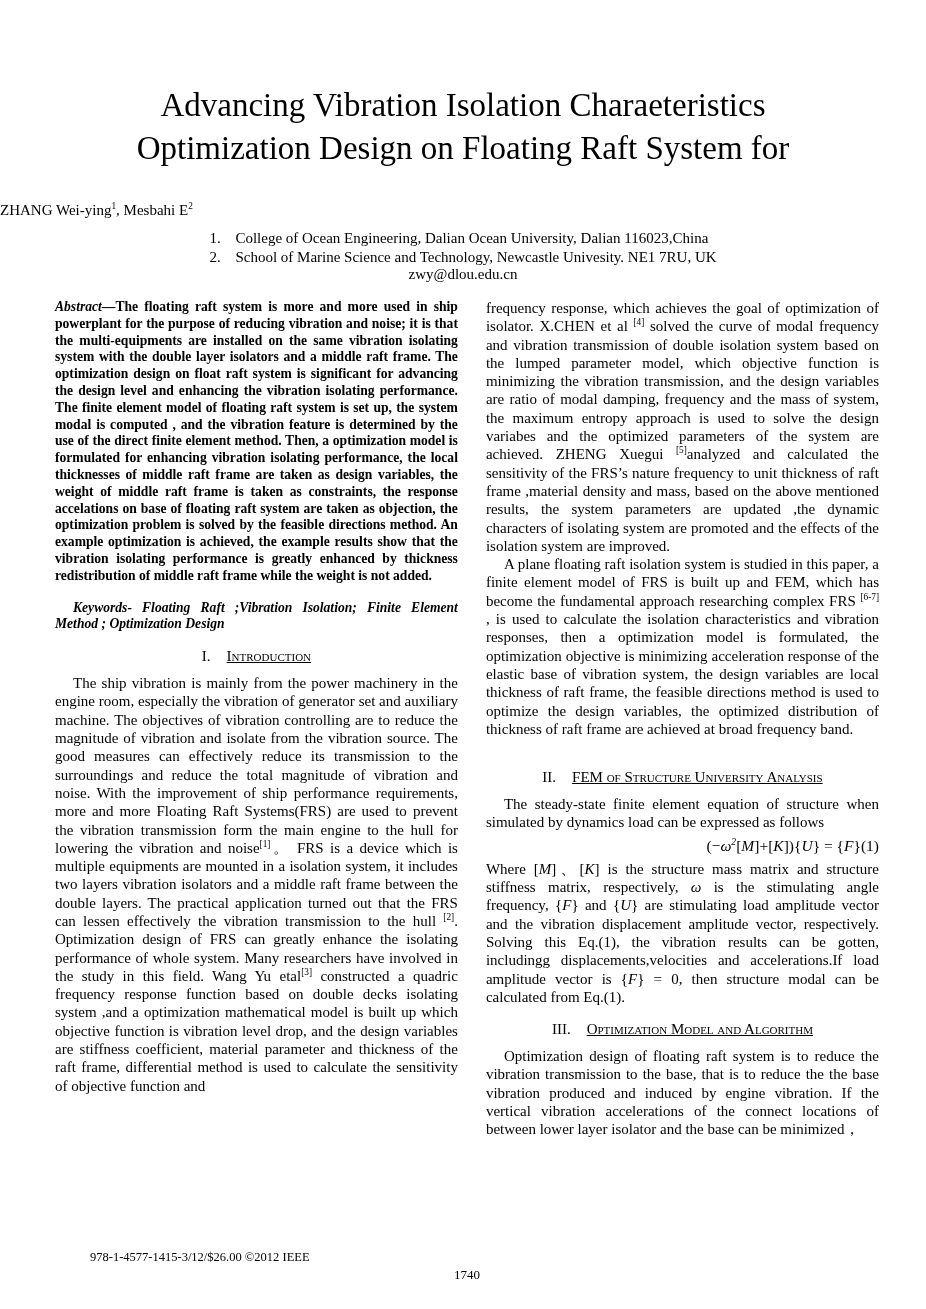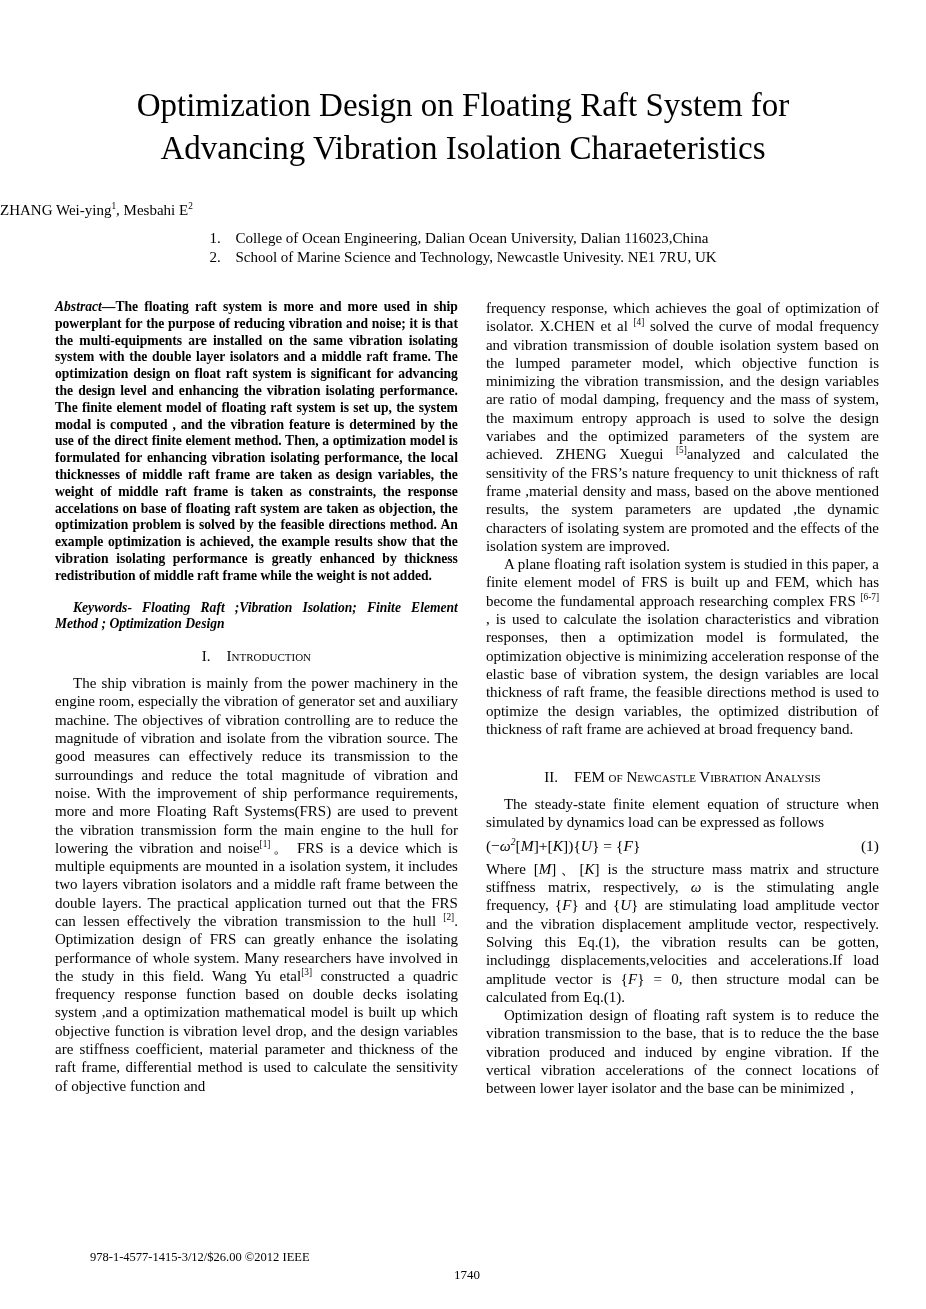--- a/index.html
+++ b/index.html
@@ -42,84 +42,88 @@
   .keywords-par {
     font-size:13.6px; line-height:16.8px; font-weight:bold; font-style:italic;
     text-align:justify; text-indent:18px; margin-top:15px;
   }
 
   .heading {
     text-align:center; font-size:15px; line-height:18px;
     margin:14px 0 9px 0;
   }
   .heading .hnum { margin-right:16px; }
-  .sc { font-variant:small-caps; }
+  .sc { font-variant:small-caps;text-decoration:underline; }
   .heading.space-lg { margin-top:30px; }
 
   .eq-row { display:flex; align-items:center; font-size:15.5px; line-height:24px; margin:2px 0 2px 0; }
-  .eq-body { flex:1; text-align:left; }
+  .eq-body { flex:1; text-align:right; }
   .eq-num { text-align:right; }
 
   .footer-copyright { position:absolute; left:90px; top:1250px; font-size:12.5px; }
   .footer-pagenum { position:absolute; left:55px; top:1267px; width:824px; text-align:center; font-size:13px; }
 </style>
 </head>
 <body>
 
 <div class="sheet">
 
   <div class="title-block">
+    <div class="title-line">Advancing Vibration Isolation Charaeteristics</div>
     <div class="title-line">Optimization Design on Floating Raft System for</div>
-    <div class="title-line">Advancing Vibration Isolation Charaeteristics</div>
   </div>
 
   <div class="byline"><span>ZHANG Wei-ying</span><sup class="seg-sup">1</sup><span>, Mesbahi E</span><sup class="seg-sup">2</sup></div>
 
   <div class="affil-block">
     <div class="affil-inner">
       <div class="affil-row">
         <span class="affil-num">1.</span><span>College of Ocean Engineering, Dalian Ocean University, Dalian 116023,China</span>
       </div>
       <div class="affil-row">
         <span class="affil-num">2.</span><span>School of Marine Science and Technology, Newcastle Univesity. NE1 7RU, UK</span>
       </div>
     </div>
   </div>
 
+  <div class="email">zwy@dlou.edu.cn</div>
 
   <div class="columns">
 
     <div class="col-left">
       <p class="abstract-par"><span class="seg-bi">Abstract</span><span class="seg-b">—The floating raft system is more and more used in ship powerplant for the purpose of reducing vibration and noise; it is that the multi-equipments are installed on the same vibration isolating system with the double layer isolators and a middle raft frame. The optimization design on float raft system is significant for advancing the design level and enhancing the vibration isolating performance. The finite element model of floating raft system is set up, the system modal is computed , and the vibration feature is determined by the use of the direct finite element method. Then, a optimization model is formulated for enhancing vibration isolating performance, the local thicknesses of middle raft frame are taken as design variables, the weight of middle raft frame is taken as constraints, the response accelations on base of floating raft system are taken as objection, the optimization problem is solved by the feasible directions method. An example optimization is achieved, the example results show that the vibration isolating performance is greatly enhanced by thickness redistribution of middle raft frame while the weight is not added.</span></p>
       <p class="keywords-par"><span class="seg-bi">Keywords- Floating Raft ;Vibration Isolation; Finite Element Method ; Optimization Design</span></p>
 
       <div class="heading">
         <span class="hnum">I.</span><span class="sc">Introduction</span>
       </div>
 
       <p class="body-par indent"><span>The ship vibration is mainly from the power machinery in the engine room, especially the vibration of generator set and auxiliary machine. The objectives of vibration controlling are to reduce the magnitude of vibration and isolate from the vibration source. The good measures can effectively reduce its transmission to the surroundings and reduce the total magnitude of vibration and noise. With the improvement of ship performance requirements, more and more Floating Raft Systems(FRS) are used to prevent the vibration transmission form the main engine to the hull for lowering the vibration and noise</span><sup class="seg-sup">[1]</sup><span>。 FRS is a device which is multiple equipments are mounted in a isolation system, it includes two layers vibration isolators and a middle raft frame between the double layers. The practical application turned out that the FRS can lessen effectively the vibration transmission to the hull </span><sup class="seg-sup">[2]</sup><span>. Optimization design of FRS can greatly enhance the isolating performance of whole system. Many researchers have involved in the study in this field. Wang Yu etal</span><sup class="seg-sup">[3]</sup><span> constructed a quadric frequency response function based on double decks isolating system ,and a optimization mathematical model is built up which objective function is vibration level drop, and the design variables are stiffness coefficient, material parameter and thickness of the raft frame, differential method is used to calculate the sensitivity of objective function and</span></p>
     </div>
 
     <div class="col-right">
       <p class="body-par"><span>frequency response, which achieves the goal of optimization of isolator. X.CHEN et al </span><sup class="seg-sup">[4]</sup><span> solved the curve of modal frequency and vibration transmission of double isolation system based on the lumped parameter model, which objective function is minimizing the vibration transmission, and the design variables are ratio of modal damping, frequency and the mass of system, the maximum entropy approach is used to solve the design variabes and the optimized parameters of the system are achieved. ZHENG Xuegui </span><sup class="seg-sup">[5]</sup><span>analyzed and calculated the sensitivity of the FRS’s nature frequency to unit thickness of raft frame ,material density and mass, based on the above mentioned results, the system parameters are updated ,the dynamic characters of isolating system are promoted and the effects of the isolation system are improved.</span></p>
       <p class="body-par indent"><span>A plane floating raft isolation system is studied in this paper, a finite element model of FRS is built up and FEM, which has become the fundamental approach researching complex FRS </span><sup class="seg-sup">[6-7]</sup><span> , is used to calculate the isolation characteristics and vibration responses, then a optimization model is formulated, the optimization objective is minimizing acceleration response of the elastic base of vibration system, the design variables are local thickness of raft frame, the feasible directions method is used to optimize the design variables, the optimized distribution of thickness of raft frame are achieved at broad frequency band.</span></p>
 
       <div class="heading space-lg">
-        <span class="hnum">II.</span><span class="sc">FEM of Newcastle Vibration Analysis</span>
+        <span class="hnum">II.</span><span class="sc">FEM of Structure University Analysis</span>
       </div>
 
       <p class="body-par indent">The steady-state finite element equation of structure when simulated by dynamics load can be expressed as follows</p>
 
       <div class="eq-row">
         <span class="eq-body"><span>(−</span><span class="seg-i">ω</span><sup class="seg-isup">2</sup><span>[</span><span class="seg-i">M</span><span>]+[</span><span class="seg-i">K</span><span>]){</span><span class="seg-i">U</span><span>} = {</span><span class="seg-i">F</span><span>}</span></span>
         <span class="eq-num">(1)</span>
       </div>
 
       <p class="body-par"><span>Where [</span><span class="seg-i">M</span><span>]、[</span><span class="seg-i">K</span><span>] is the structure mass matrix and structure stiffness matrix, respectively, </span><span class="seg-i">ω</span><span> is the stimulating angle frequency, {</span><span class="seg-i">F</span><span>} and {</span><span class="seg-i">U</span><span>} are stimulating load amplitude vector and the vibration displacement amplitude vector, respectively. Solving this Eq.(1), the vibration results can be gotten, includingg displacements,velocities and accelerations.If load amplitude vector is {</span><span class="seg-i">F</span><span>} = 0, then structure modal can be calculated from Eq.(1).</span></p>
 
+      <div class="heading">
+        <span class="hnum">III.</span><span class="sc">Optimization Model and Algorithm</span>
+      </div>
 
       <p class="body-par indent">Optimization design of floating raft system is to reduce the vibration transmission to the base, that is to reduce the the base vibration produced and induced by engine vibration. If the vertical vibration accelerations of the connect locations of between lower layer isolator and the base can be minimized，</p>
     </div>
 
   </div>
 
   <div class="footer-copyright">978-1-4577-1415-3/12/$26.00 ©2012 IEEE</div>
   <div class="footer-pagenum">1740</div>
 
 </div>

